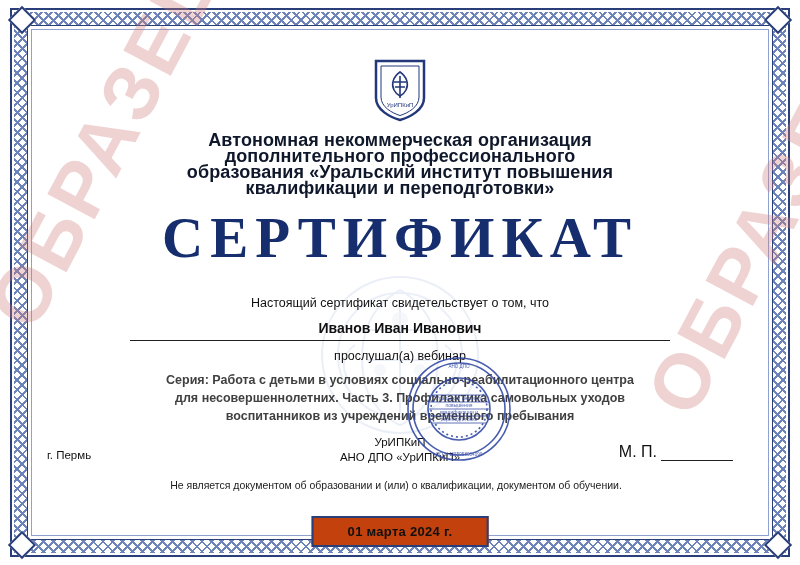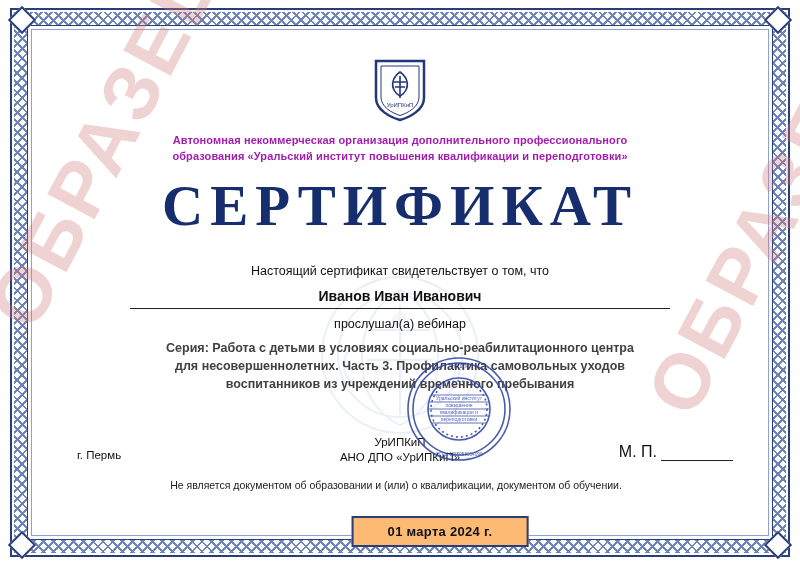--- a/index.html
+++ b/index.html
@@ -113,23 +113,23 @@
     text-align: center;
   }
 
   .logo {
     margin: 18px auto 10px auto;
     width: 56px;
     height: 64px;
   }
 
   .org-name {
-    color: #a21caf;
-    font-weight: bold;
-    font-size: 11px;
+    color: #0f172a;
+    font-weight: bold;
+    font-size: 18px;
     line-height: 16px;
     letter-spacing: 0.1px;
     margin: 0 auto;
     width: 460px;
   }
 
   .title {
     margin-top: 12px;
     color: #162d6e;
     font-weight: bold;
@@ -179,21 +179,21 @@
   
   .footer {
     position: absolute;
     left: 0;
     right: 0;
     bottom: 58px;
     height: 70px;
   }
   .city {
     position: absolute;
-    left: 32px;
+    left: 2px;
     bottom: 6px;
     font-size: 11.5px;
     color: #101010;
     text-align: right;
   }
   .director {
     position: absolute;
     left: 50%;
     transform: translateX(-50%);
     bottom: 2px;
@@ -239,28 +239,27 @@
     color: #1b1b1b;
     text-align: center;
   }
 
   
   .date-box {
     position: absolute;
     left: 50%;
     transform: translateX(-50%);
     bottom: -22px;
-    background: #fdba74;
+    background: #c2410c;
     border: 2px solid #2a3f7a;
     padding: 6px 34px;
     font-size: 13px;
     font-weight: bold;
     color: #101010;
     letter-spacing: 0.3px;
-    margin-left: 40px;
   }
 
   .divider-line {
     position: absolute;
     left: 0; right: 0;
     bottom: -12px;
     border-bottom: 1px solid #2a3f7a;
     z-index: -1;
   }
 </style>

